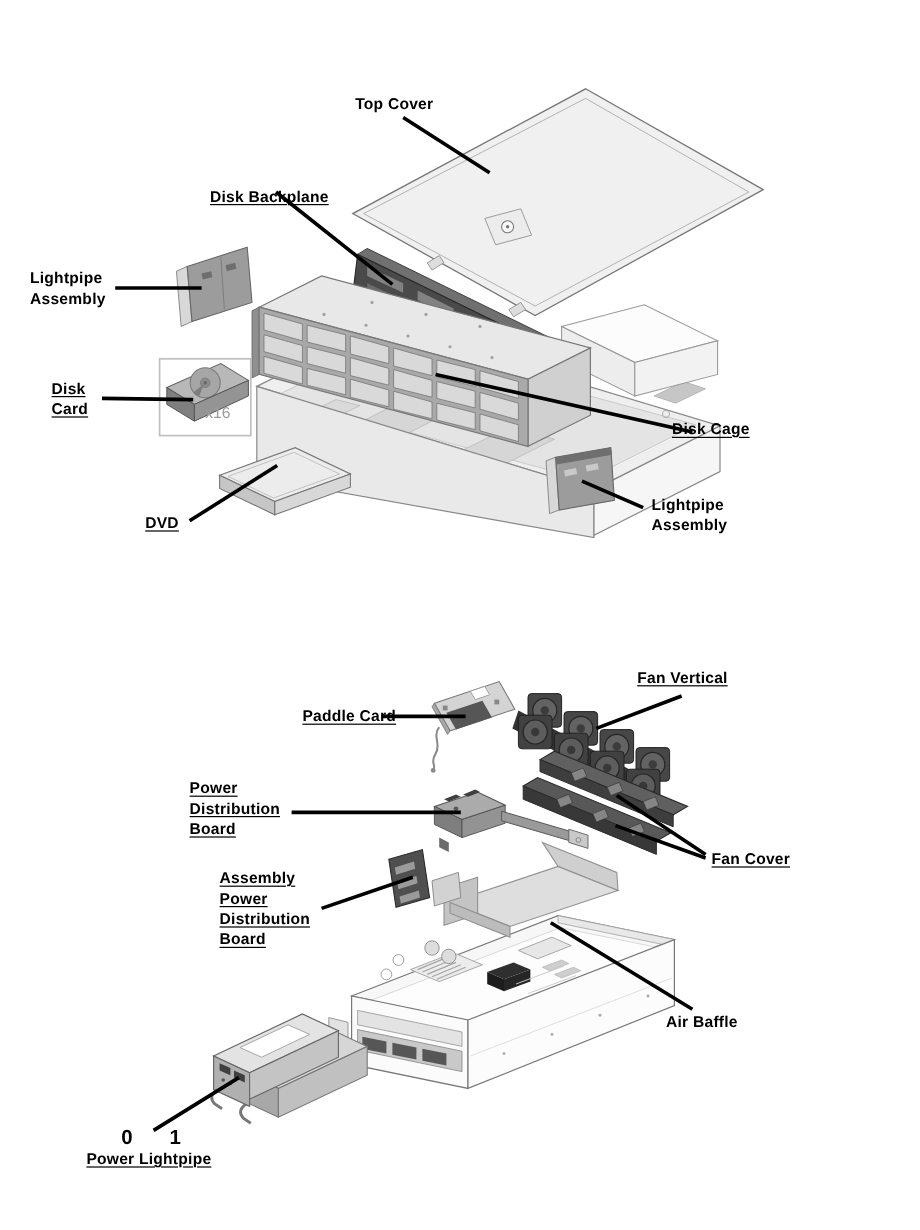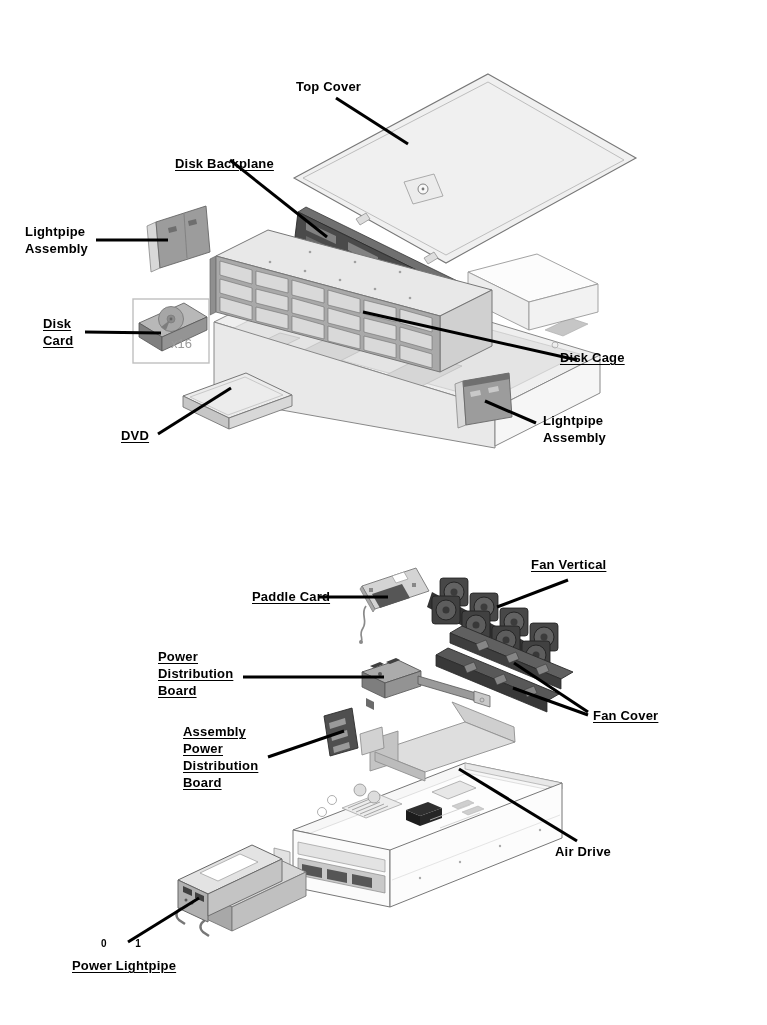--- a/index.html
+++ b/index.html
@@ -3,21 +3,21 @@
 <meta charset="utf-8">
 <style>
   html,body{margin:0;padding:0;background:#ffffff;}
   #page{position:relative;width:767px;height:1025px;background:#fff;overflow:hidden;
         font-family:"Liberation Sans", sans-serif;}
   #art{position:absolute;left:0;top:0;}
   .lbl{position:absolute;font-weight:bold;font-size:13px;line-height:17px;
        letter-spacing:0.2px;color:#000;white-space:nowrap;}
   .u{text-decoration:underline;text-decoration-thickness:1.3px;text-underline-offset:2px;}
   .count{color:#9b9b9b;font-size:13px;font-weight:normal;position:absolute;}
-  .nums{position:absolute;font-weight:bold;font-size:10px;color:#000;}
+  .nums{position:absolute;font-weight:bold;font-size:17px;color:#000;}
   .nums span{display:inline-block;}
   .nums .n1{margin-left:26px;}
 </style>
 </head>
 <body>
 
 <div id="page">
 
 <svg id="art" width="767" height="1025" viewBox="0 0 767 1025">
 
@@ -331,21 +331,21 @@
 
   <div class="lbl u" style="left:593px;top:707px;">Fan Cover</div>
 
   <div class="lbl" style="left:183px;top:723px;">
     <div class="u">Assembly</div>
     <div class="u">Power</div>
     <div class="u">Distribution</div>
     <div class="u">Board</div>
   </div>
 
-  <div class="lbl" style="left:555px;top:843px;">Air Drive</div>
+  <div class="lbl" style="left:555px;top:843px;">Air Baffle</div>
 
   <div class="nums" style="left:101px;top:938px;">
     <span class="n0">0</span>
     <span class="n1">1</span>
   </div>
 
   <div class="lbl u" style="left:72px;top:957px;">Power Lightpipe</div>
 
 </div>
 

